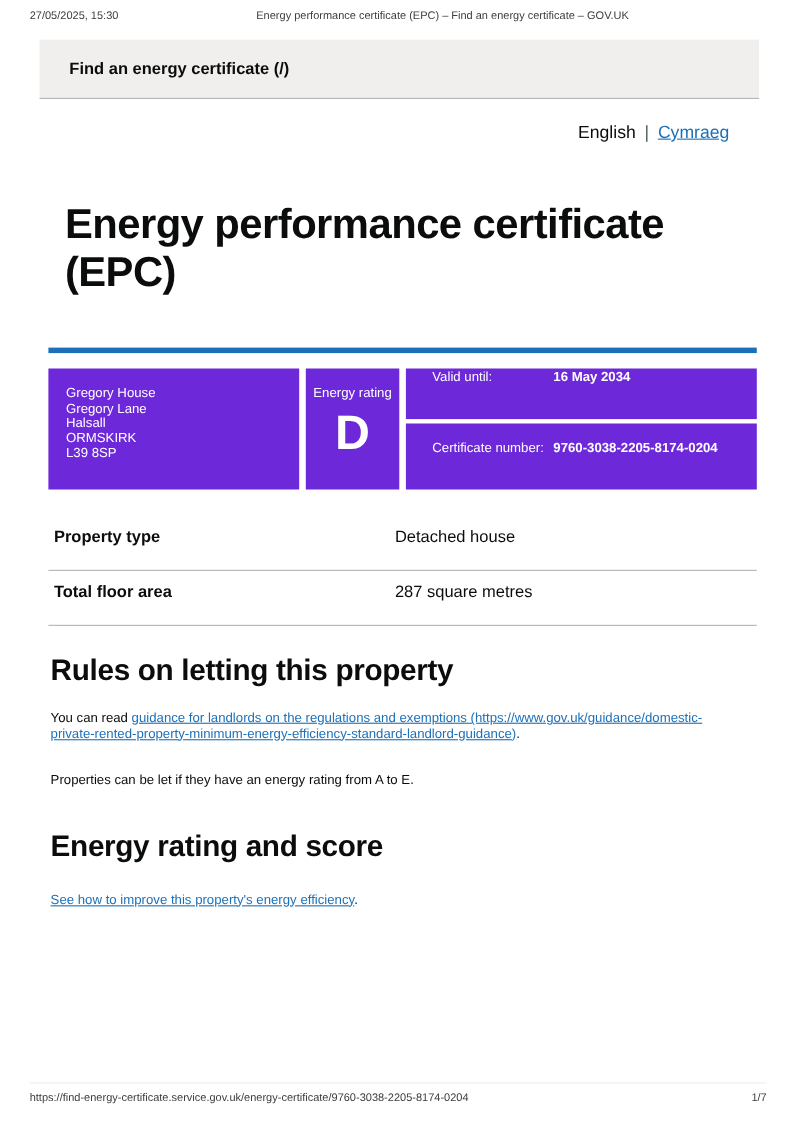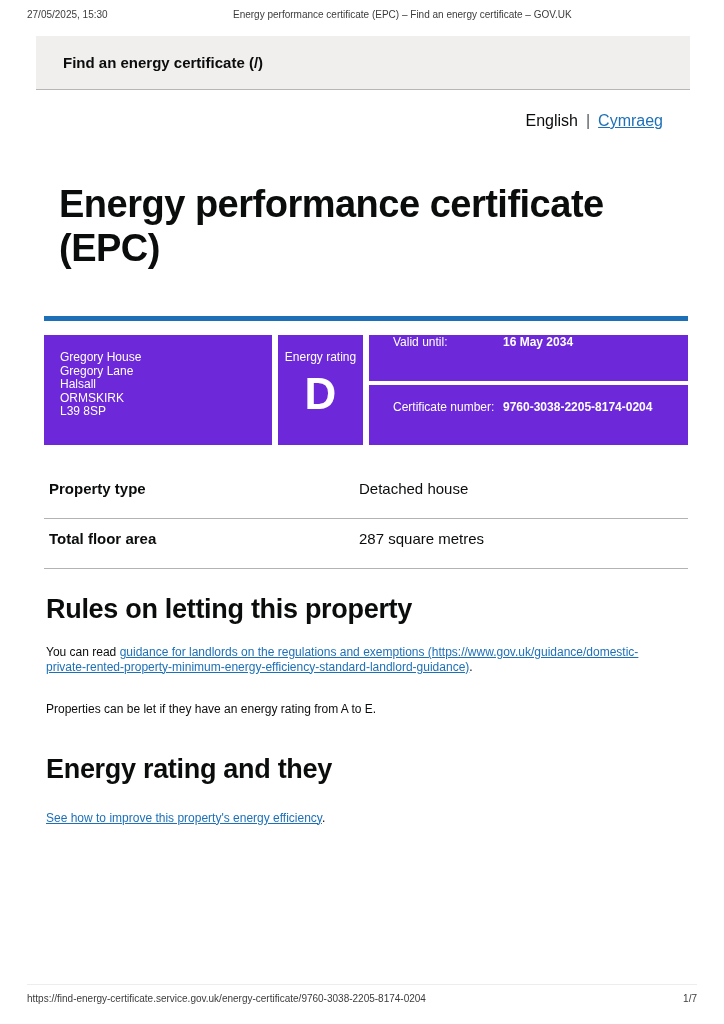--- a/index.html
+++ b/index.html
@@ -163,21 +163,21 @@
       <span class="dvalue">287 square metres</span>
     </div>
   </div>
 
   <h2>Rules on letting this property</h2>
 
   <p class="body guidance"><span>You can read </span><a class="link" href="#">guidance for landlords on the regulations and exemptions (https://www.gov.uk/guidance/domestic-private-rented-property-minimum-energy-efficiency-standard-landlord-guidance)</a><span>.</span></p>
 
   <p class="body intro">Properties can be let if they have an energy rating from A to E.</p>
 
-  <h2 class="second">Energy rating and they</h2>
+  <h2 class="second">Energy rating and score</h2>
 
 
   <p class="body improve"><a class="link" href="#">See how to improve this property's energy efficiency</a><span>.</span></p>
 
 </main>
 
 <div class="print-footer">
   <span>https://find-energy-certificate.service.gov.uk/energy-certificate/9760-3038-2205-8174-0204</span>
   <span>1/7</span>
 </div>

